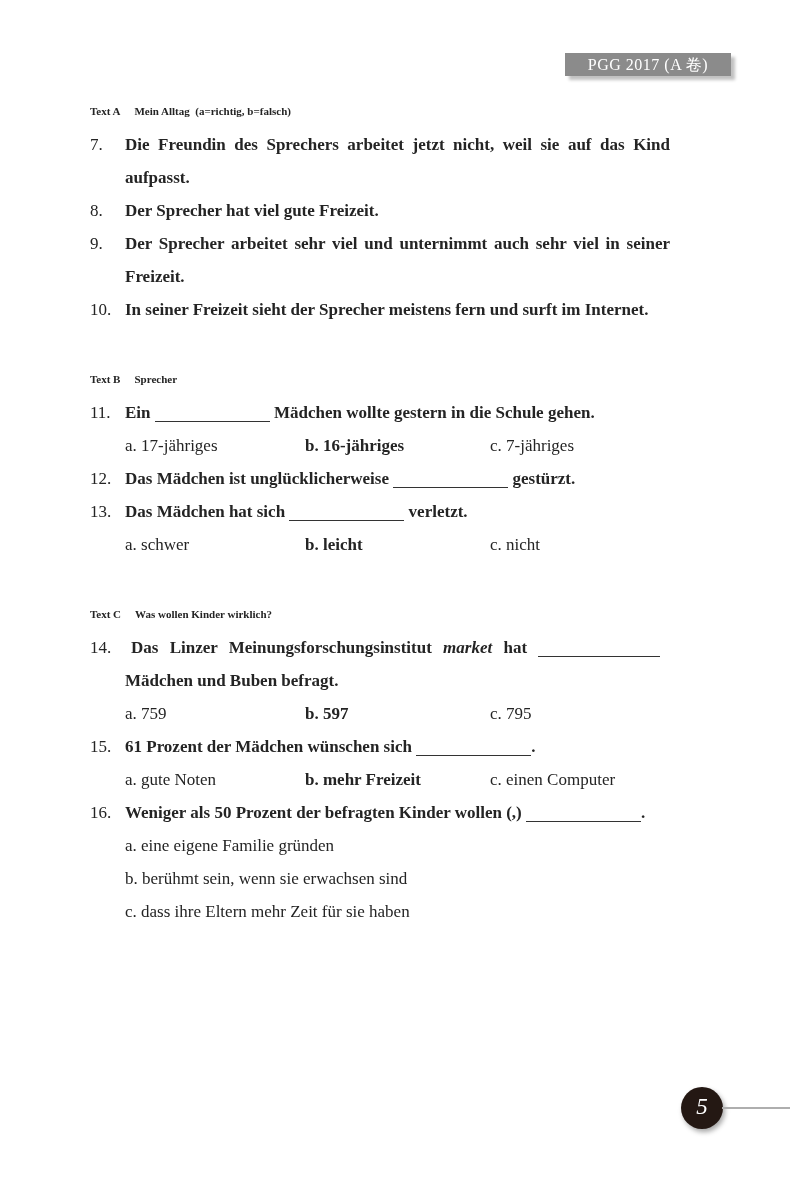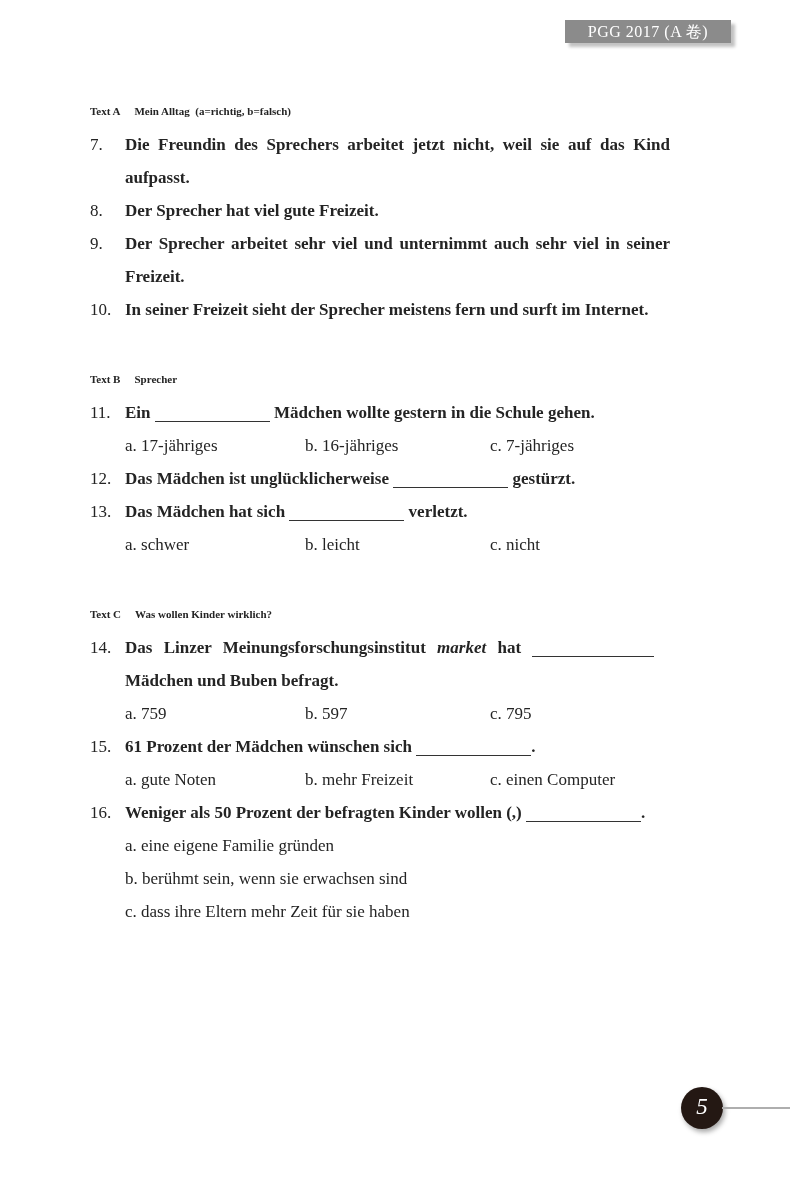--- a/index.html
+++ b/index.html
@@ -7,21 +7,21 @@
     position:relative;
     width:790px; height:1201px;
     background:#ffffff;
     font-family:"Liberation Serif","DejaVu Serif",serif;
     color:#242424;
     overflow:hidden;
   }
 
   
   .badge {
-    position:absolute; top:20px; left:565px;
+    position:absolute; top:53px; left:565px;
     width:166px; height:23px;
     background:#8b8b8b; color:#ffffff;
     font-size:16px; letter-spacing:0.5px;
     text-align:center; line-height:23px;
     box-shadow:4px 4px 3px #c2c2c2;
   }
 
   
   .content {
     position:absolute; left:90px; top:95px; width:580px;
@@ -32,32 +32,32 @@
   .sec-title { margin-left:14px; white-space:pre-wrap; }
 
   .item { display:flex; align-items:flex-start; }
   .qnum { width:35px; flex-shrink:0; }
   .qtext { width:545px;font-weight:bold; }
   .just { text-align:justify; }
   .nowrap { white-space:nowrap; }
 
   .options { display:flex; padding-left:35px; }
   .options .o1 { width:180px; }
-  .options .o2 { width:185px; }
+  .options .o2 { width:185px;font-weight:bold; }
   .options .o3 { flex:1; }
   .options-stacked { padding-left:35px; }
   .options-stacked .oline { display:block; }
 
   .blank {
     display:inline-block; width:115px; height:12px;
     border-bottom:1.6px solid #333333;
     vertical-align:-4px;
   }
   .blank14 { width:122px; }
-  .line14 { word-spacing:7px; }
+  .line14 { word-spacing:7px;margin-left:6px; }
 
   
   .page-circle {
     position:absolute; left:681px; top:1087px;
     width:42px; height:42px; border-radius:50%;
     background:#241813;
     box-shadow:2px 3px 5px rgba(0,0,0,0.35);
     color:#ffffff; font-size:23px; font-style:italic;
     text-align:center; line-height:40px;
   }

